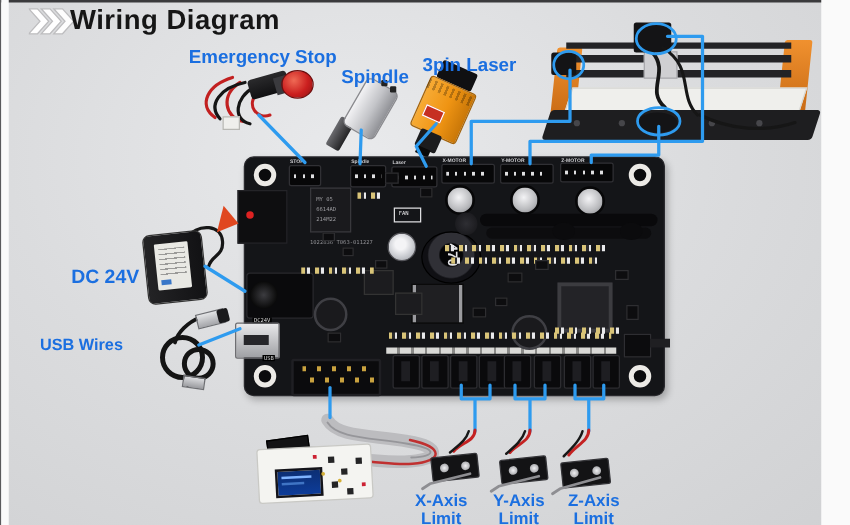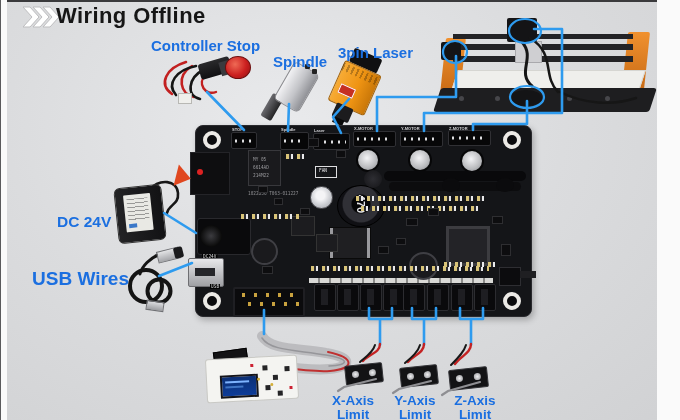--- a/index.html
+++ b/index.html
@@ -49,21 +49,21 @@
   <div class="abs edge-top"></div>
   <div class="abs edge-left-dark"></div>
   <div class="abs edge-left-white"></div>
   <div class="abs edge-right-white"></div>
 
   <svg class="abs" style="left:23px;top:6px" width="38" height="23" viewBox="0 0 38 23">
     <polygon points="0,1 7,1 16,11 7,21 0,21 9,11" fill="#ffffff" stroke="#bdbdbf" stroke-width="1"></polygon>
     <polygon points="10,1 17,1 26,11 17,21 10,21 19,11" fill="#ffffff" stroke="#bdbdbf" stroke-width="1"></polygon>
     <polygon points="20,1 27,1 36,11 27,21 20,21 29,11" fill="#fdfdfd" stroke="#bdbdbf" stroke-width="1"></polygon>
   </svg>
-  <div class="abs title">Wiring Offline</div>
+  <div class="abs title">Wiring Diagram</div>
 
   <div class="abs" style="left:435px;top:12px;width:225px;height:106px">
     <div class="abs cnc-plate" style="left:8px;top:26px;width:20px;height:56px;transform:skewX(-6deg)"></div>
     <div class="abs cnc-plate" style="left:190px;top:20px;width:22px;height:58px;transform:skewX(-6deg)"></div>
     <div class="abs" style="left:18px;top:58px;width:186px;height:28px;background:#efefec;border:1px solid #d6d6d2;transform:skewX(-18deg)"></div>
     <div class="abs" style="left:2px;top:76px;width:216px;height:24px;background:#1e1e20;border-radius:3px;transform:skewX(-18deg)"></div>
     <div class="abs" style="left:24px;top:84px;width:5px;height:5px;border-radius:50%;background:#46464a"></div>
     <div class="abs" style="left:60px;top:84px;width:5px;height:5px;border-radius:50%;background:#46464a"></div>
     <div class="abs" style="left:132px;top:84px;width:5px;height:5px;border-radius:50%;background:#46464a"></div>
     <div class="abs" style="left:170px;top:84px;width:5px;height:5px;border-radius:50%;background:#46464a"></div>
@@ -331,25 +331,25 @@
       <path d="M424,344 C424,353 414,355 408,362" stroke="#c42222" stroke-width="2.4"></path>
       <path d="M420,345 C418,352 412,357 405,363" stroke="#181818" stroke-width="2"></path>
       <path d="M471,344 C471,353 461,356 455,364" stroke="#c42222" stroke-width="2.4"></path>
       <path d="M466,345 C464,352 458,358 451,365" stroke="#181818" stroke-width="2"></path>
       <path d="M338,391 L344,387 L376,379" stroke="#8e8e92" stroke-width="2.2"></path>
       <path d="M393,393 L399,389 L431,381" stroke="#8e8e92" stroke-width="2.2"></path>
       <path d="M442,395 L448,391 L480,382" stroke="#8e8e92" stroke-width="2.2"></path>
     </g>
   </svg>
 
-  <div class="abs blab" style="left:151px;top:37px;font-size:15px">Controller Stop</div>
+  <div class="abs blab" style="left:151px;top:37px;font-size:15px">Emergency Stop</div>
   <div class="abs blab" style="left:273px;top:53px;font-size:15px">Spindle</div>
   <div class="abs blab" style="left:338px;top:44px;font-size:15px">3pin Laser</div>
   <div class="abs blab" style="left:57px;top:213px;font-size:15.5px">DC 24V</div>
-  <div class="abs blab" style="left:32px;top:268px;font-size:19px">USB Wires</div>
+  <div class="abs blab" style="left:32px;top:268px;font-size:13px">USB Wires</div>
   <div class="abs limit-lab" style="left:322px;top:394px">
     <div>X-Axis</div>
     <div>Limit</div>
   </div>
   <div class="abs limit-lab" style="left:384px;top:394px">
     <div>Y-Axis</div>
     <div>Limit</div>
   </div>
   <div class="abs limit-lab" style="left:444px;top:394px">
     <div>Z-Axis</div>

